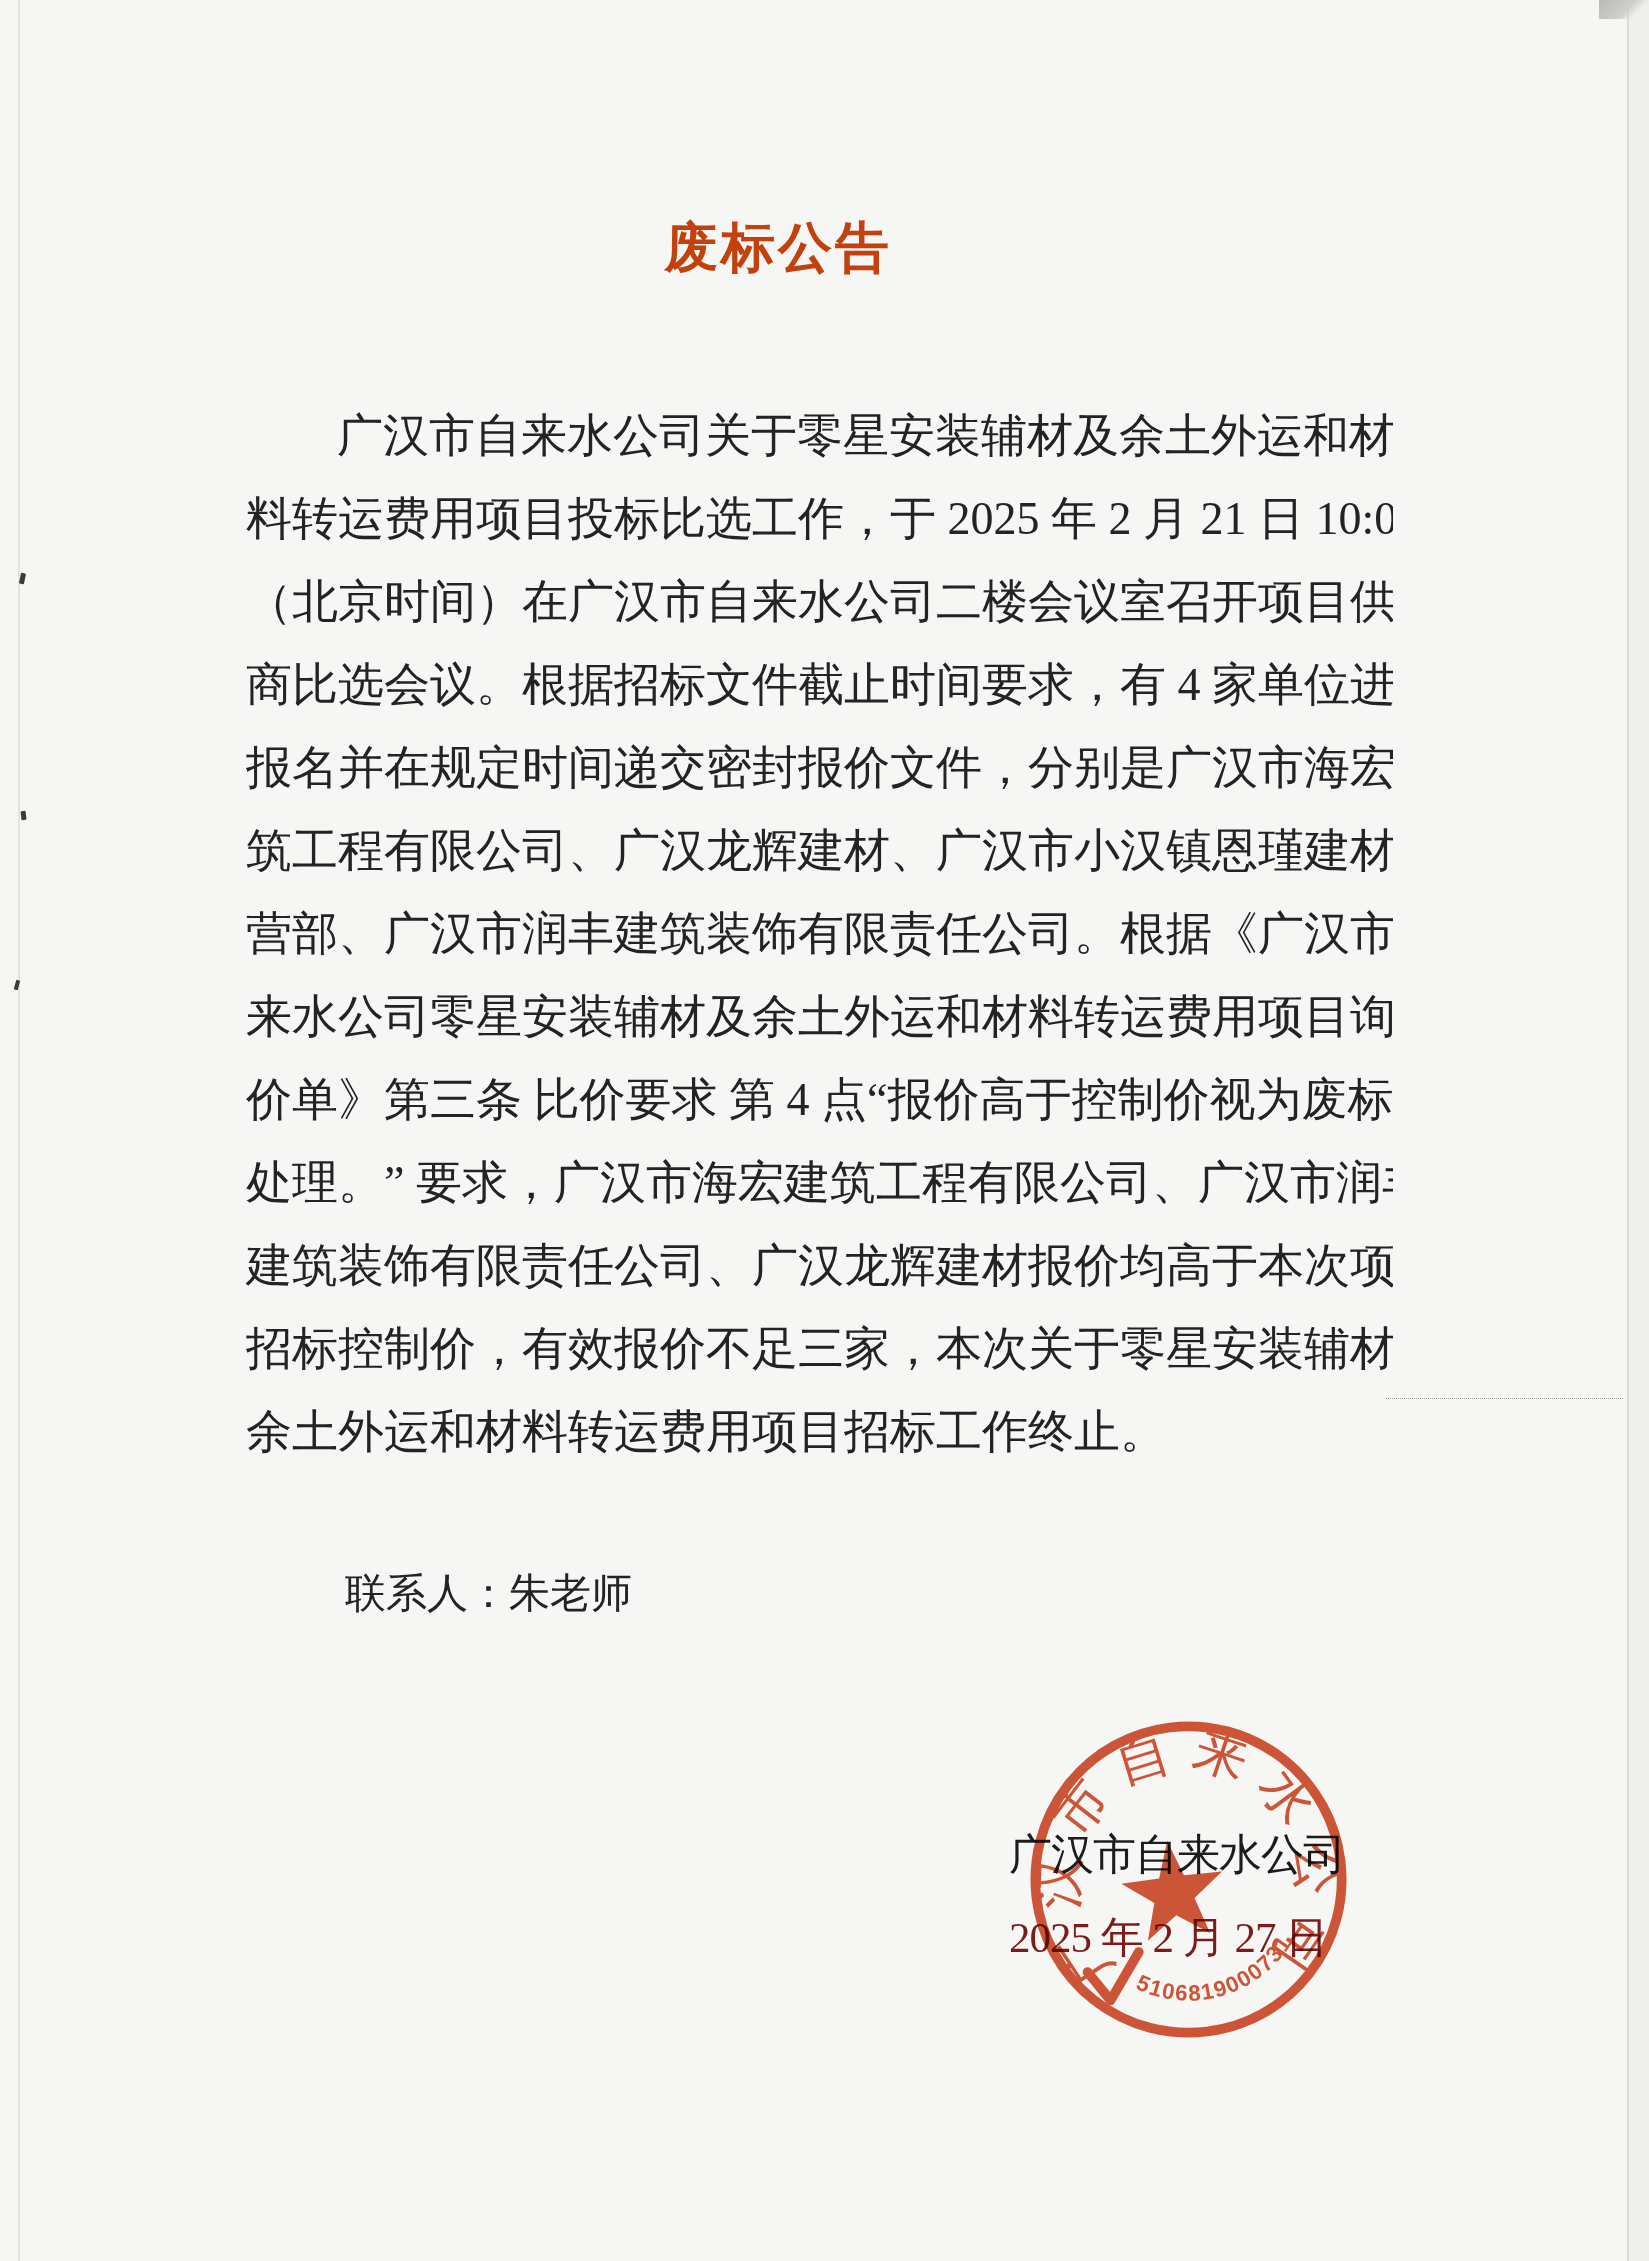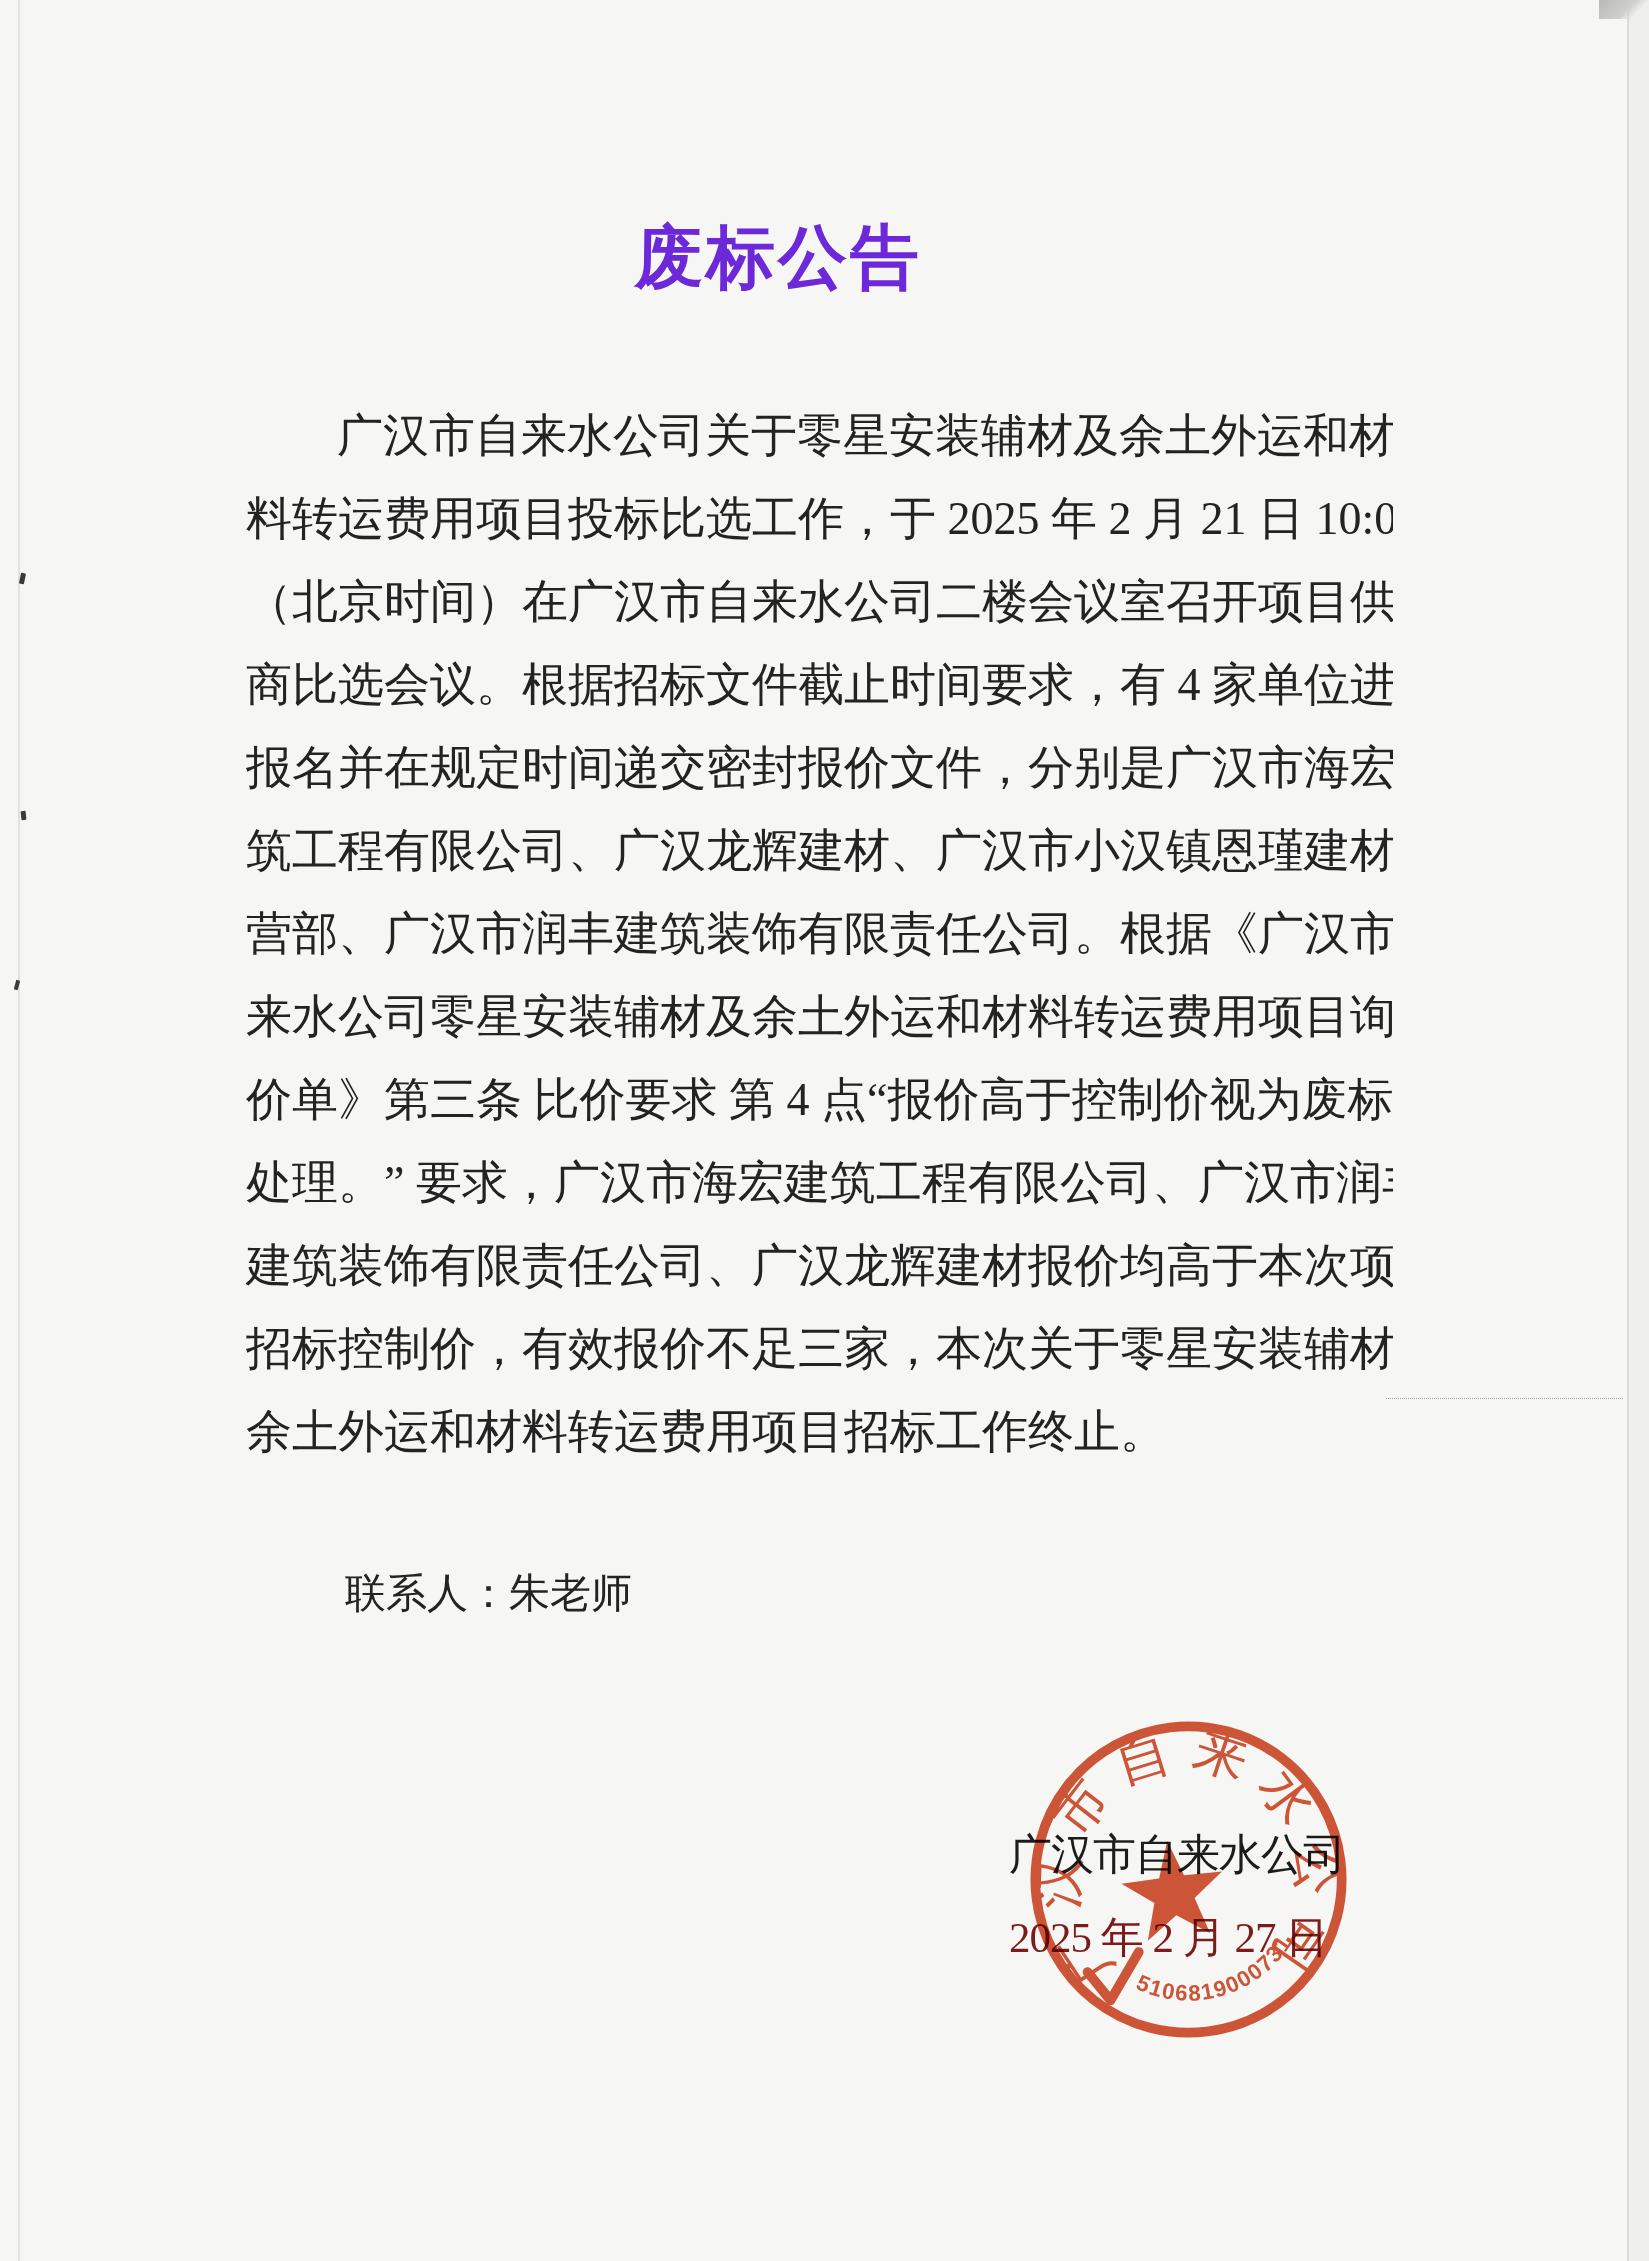--- a/index.html
+++ b/index.html
@@ -19,21 +19,21 @@
     background:linear-gradient(135deg,#b9b9b5 0%,#cfcfcb 55%,rgba(246,246,244,0) 75%);}
   .speck{position:absolute;background:#3a3a38;border-radius:1px;}
   .speck.s1{left:20.4px;top:573px;width:4.9px;height:10.7px;transform:rotate(12deg);}
   .speck.s2{left:21.3px;top:811px;width:4.9px;height:8.7px;transform:rotate(-6deg);}
   .speck.s3{left:14.6px;top:980px;width:3.9px;height:9.7px;transform:rotate(15deg);}
   .dotted-line{position:absolute;left:1386px;top:1398px;width:237px;height:0;
     border-top:1.9px dotted rgba(86,86,80,0.55);}
 
   .title{
     position:absolute;left:254px;top:212px;width:1048px;
-    text-align:center;font-size:69px;font-weight:600;letter-spacing:2.9px;color:#6d28d9;
+    text-align:center;font-size:54px;font-weight:600;letter-spacing:2.9px;color:#c2410c;
   }
   .body-block{position:absolute;left:246px;top:394px;width:1147px;}
   .body-line{
     height:83px;line-height:83px;font-size:46px;font-weight:500;color:#232323;
     text-align:justify;text-align-last:justify;overflow:hidden;white-space:nowrap;
   }
   .body-line.first{text-indent:91px;}
   .body-line.last{text-align:center;text-align-last:left;}
 
   .contact{position:absolute;left:254px;top:1551px;width:1147px;}

